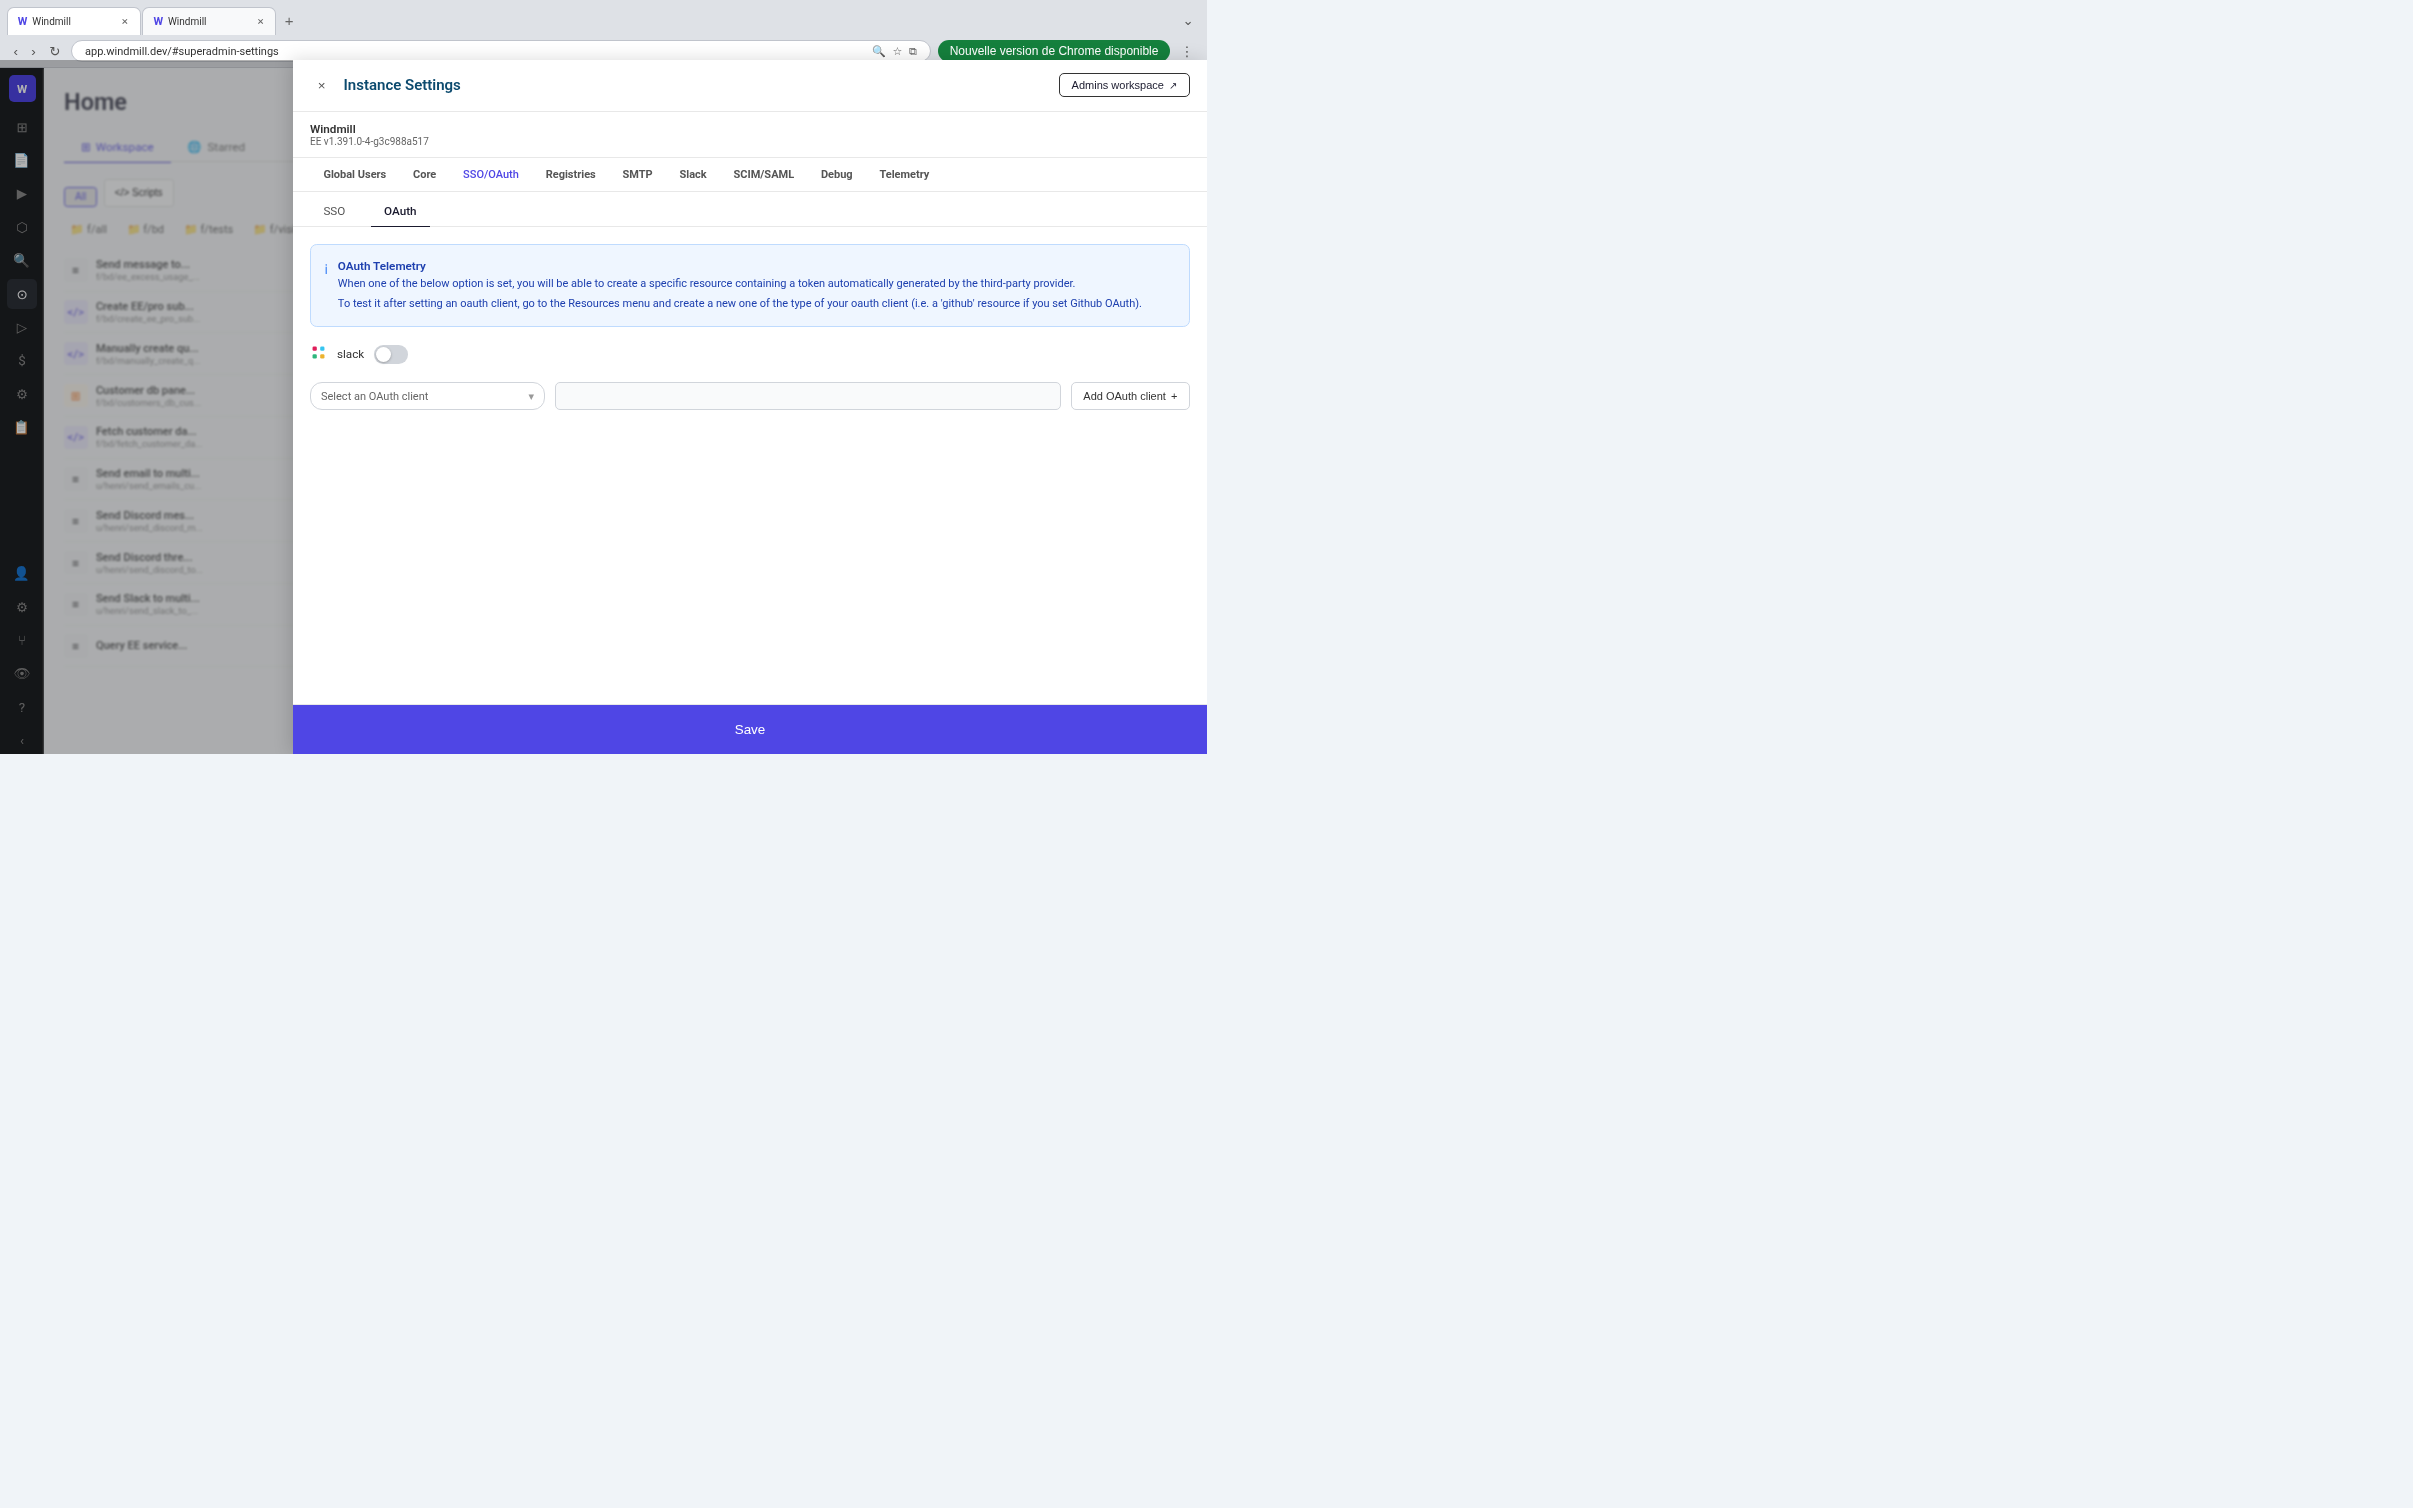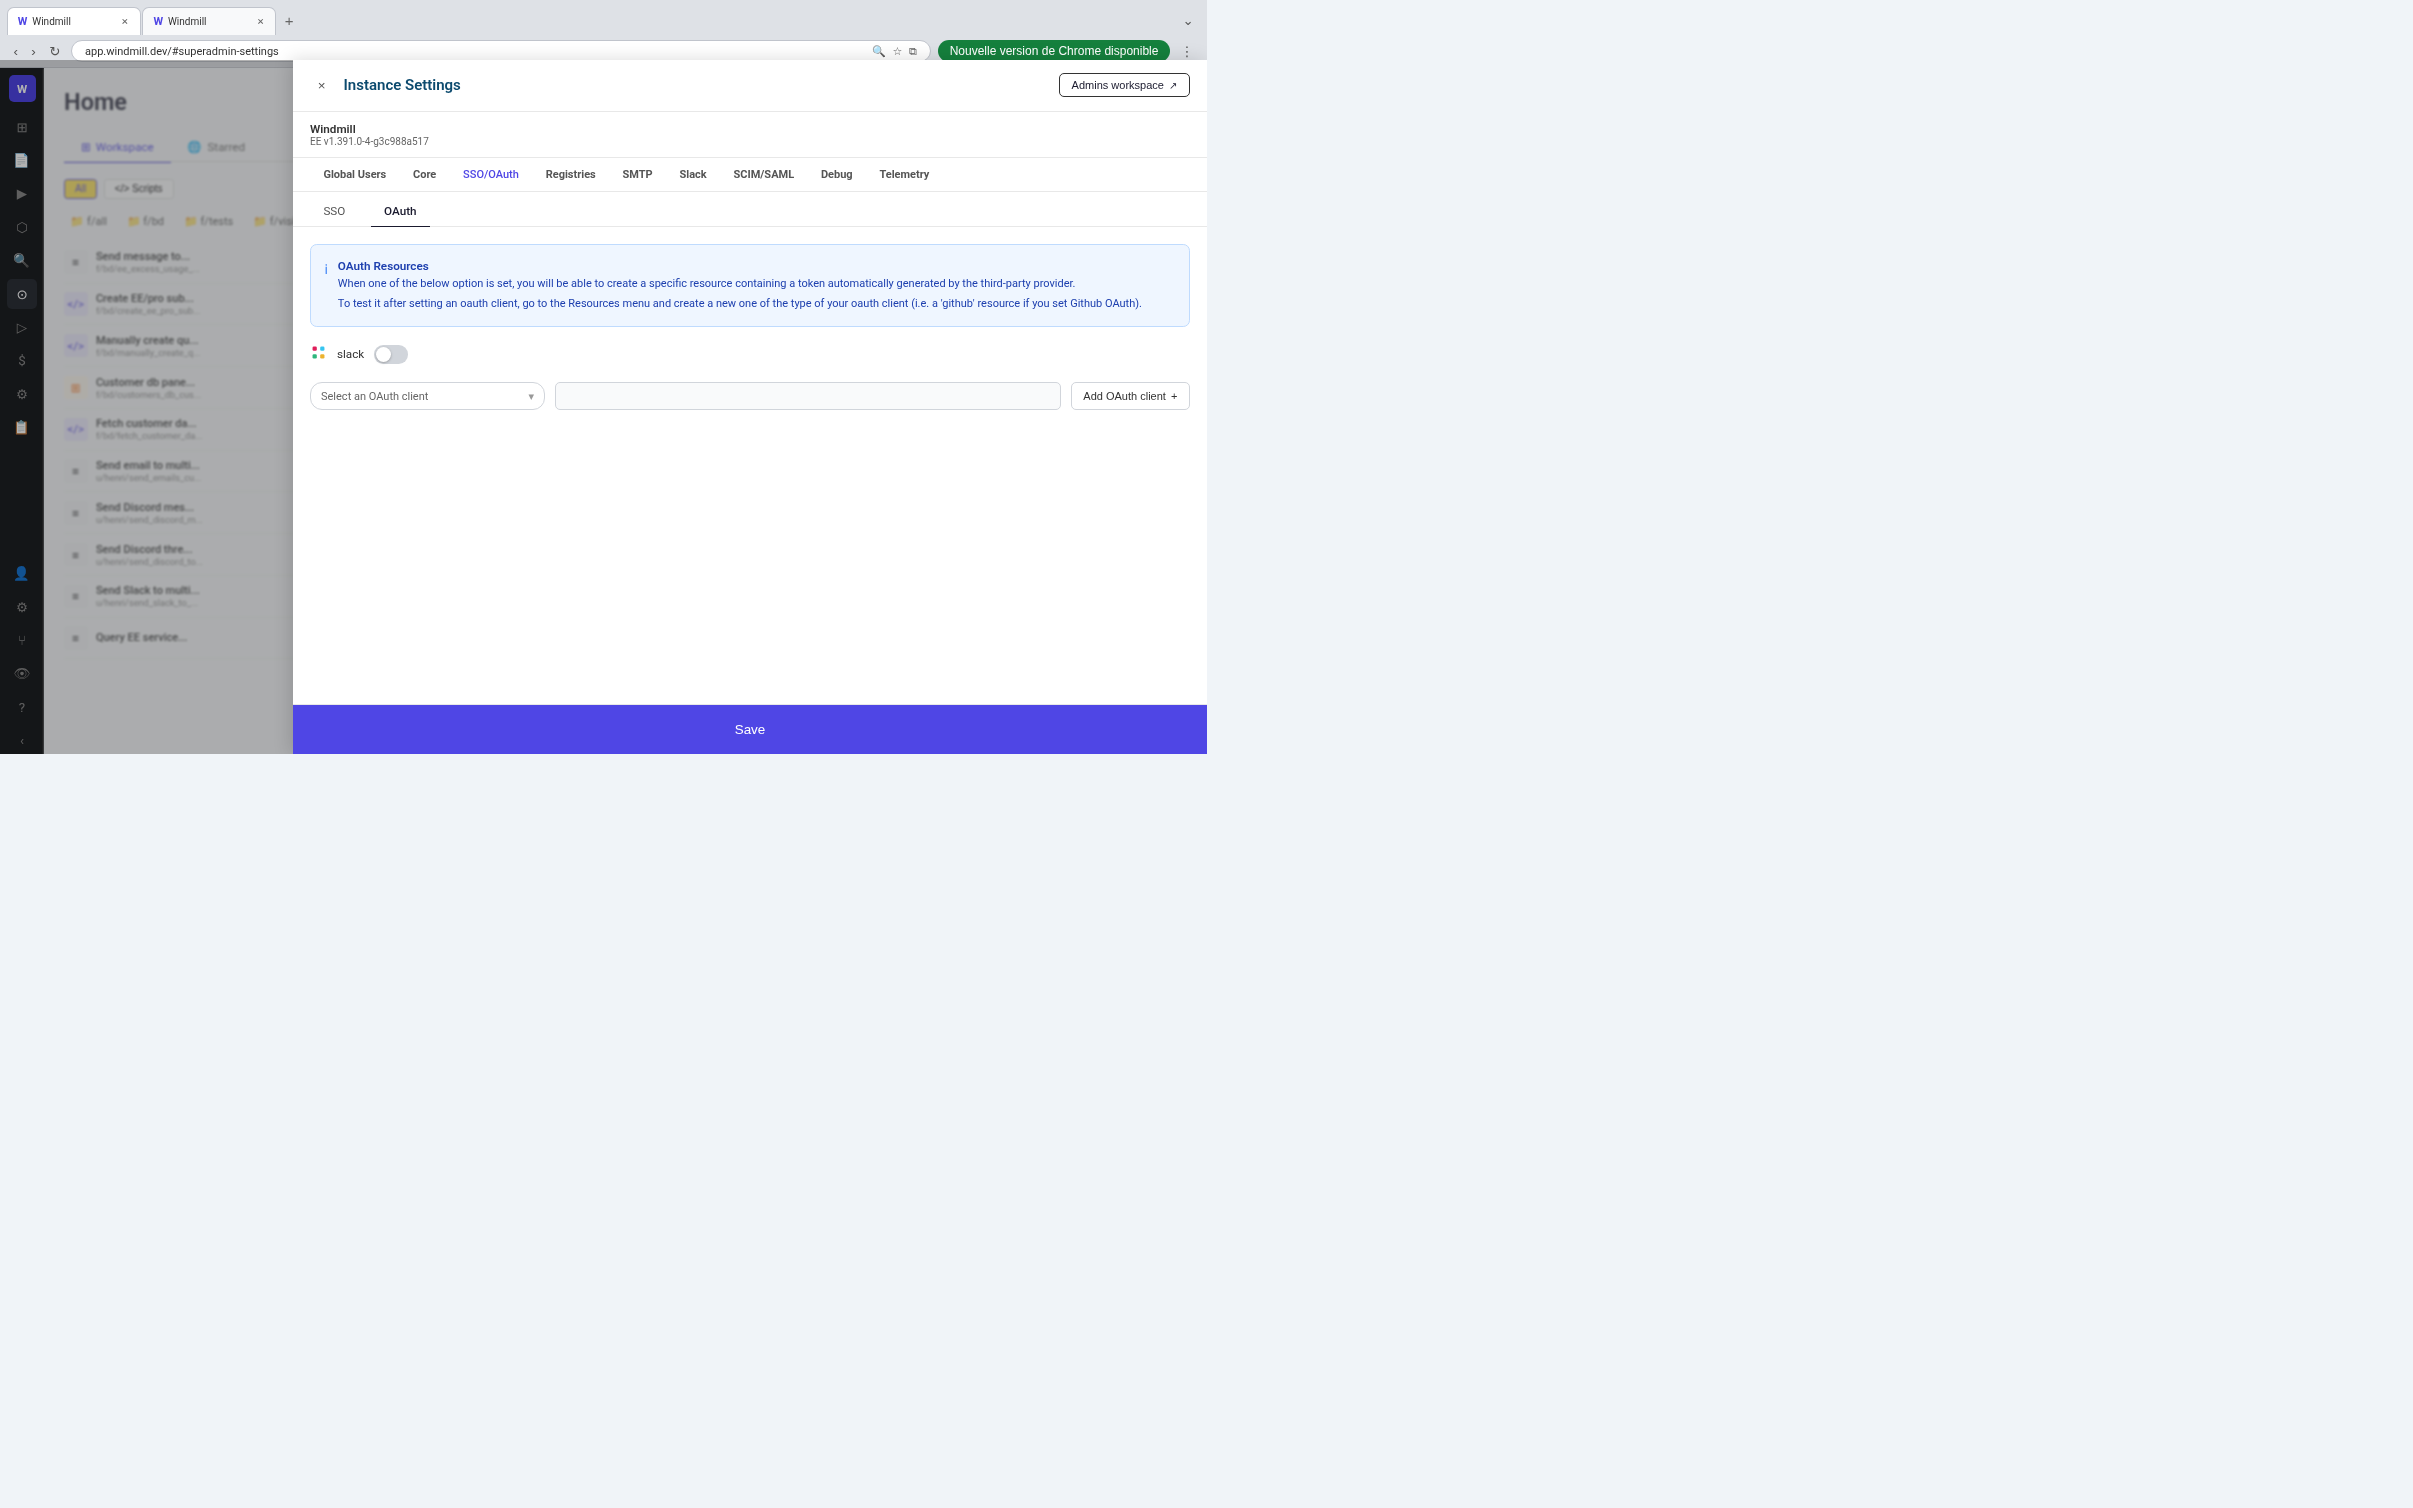--- a/index.html
+++ b/index.html
@@ -117,21 +117,21 @@
       overflow-y: auto;
       filter: blur(0.8px);
       opacity: 0.7;
     }
     .page-title { font-size: 23.5px; font-weight: 600; color: #1a1a2e; margin-bottom: 17px; }
     .content-tabs { display: flex; gap: 0; border-bottom: 1.7px solid #e0e0e0; margin-bottom: 17px; }
     .content-tab { padding: 6.7px 17px; font-size: 11.7px; color: #666; cursor: pointer; display: flex; align-items: center; gap: 5px; }
     .content-tab.active { color: #4f46e5; border-bottom: 1.7px solid #4f46e5; margin-bottom: -1.7px; }
     .filter-row { display: flex; gap: 6.7px; margin-bottom: 13.4px; }
     .filter-btn { padding: 3.4px 10px; border: 0.8px solid #ddd; border-radius: 3.4px; font-size: 10px; background: white; cursor: pointer; }
-    .filter-btn.active { background: #fde047; color: #4f46e5; border-color: #4f46e5; }
+    .filter-btn.active { background: #e5e5e5; color: #4f46e5; border-color: #4f46e5; margin-top: 8px; }
     .folder-row { display: flex; gap: 6.7px; flex-wrap: wrap; margin-bottom: 10px; }
     .folder-item { display: flex; align-items: center; gap: 3.4px; font-size: 11px; color: #555; padding: 3.4px 6.7px; border-radius: 3.4px; }
     .list-item-row { display: flex; align-items: center; gap: 8.4px; padding: 8.4px 0; border-bottom: 0.8px solid #f0f0f0; }
     .list-item-icon { width: 23.5px; height: 23.5px; border-radius: 3.4px; display: flex; align-items: center; justify-content: center; font-size: 11.7px; }
     .list-item-text { font-size: 11px; color: #333; font-weight: 500; }
     .list-item-sub { font-size: 9.2px; color: #888; }
 
     
     .modal-overlay {
       position: absolute;
@@ -525,21 +525,21 @@
         <div class="sub-tabs">
           <div class="sub-tab">SSO</div>
           <div class="sub-tab active">OAuth</div>
         </div>
 
         <div class="oauth-content">
 
           <div class="info-banner">
             <span class="info-icon">ℹ</span>
             <div class="info-banner-content">
-              <div class="info-banner-title">OAuth Resources</div>
+              <div class="info-banner-title">OAuth Telemetry</div>
               <div class="info-banner-text">When one of the below option is set, you will be able to create a specific resource containing a token automatically generated by the third-party provider.</div>
               <div class="info-banner-text" style="margin-top:3.4px;">To test it after setting an oauth client, go to the Resources menu and create a new one of the type of your oauth client (i.e. a 'github' resource if you set Github OAuth).</div>
             </div>
           </div>
 
           <div class="slack-row">
             <span style="font-size:15px;">
               
               <svg width="17" height="17" viewBox="0 0 20 20" fill="none" xmlns="http://www.w3.org/2000/svg">
                 <rect x="3" y="3" width="5" height="5" rx="1.5" fill="#E01E5A"></rect>

